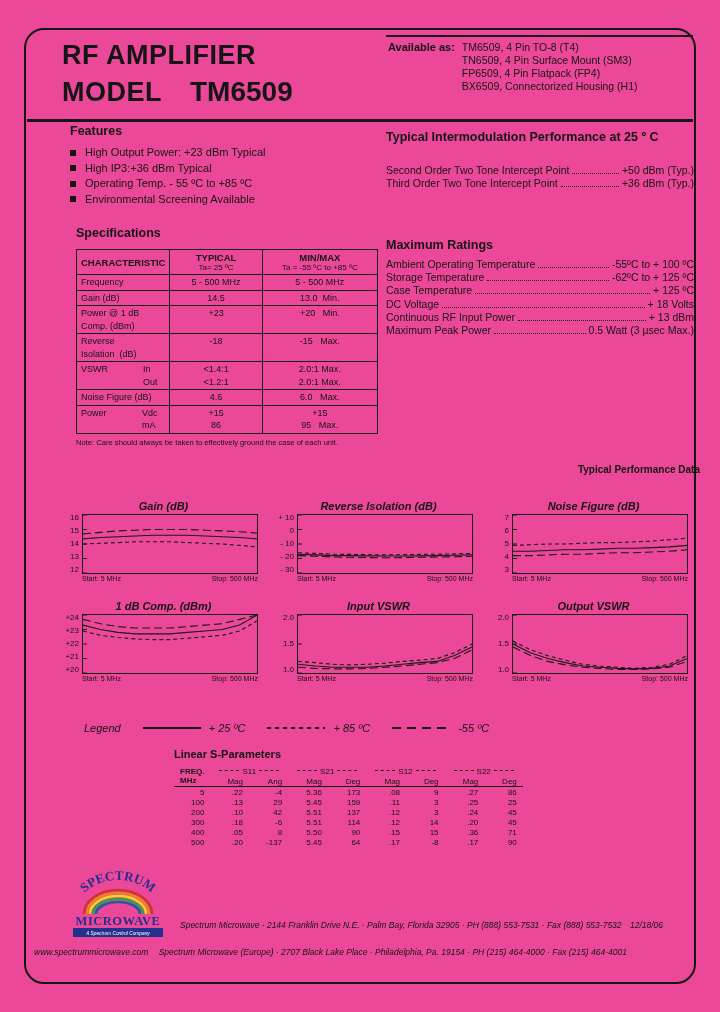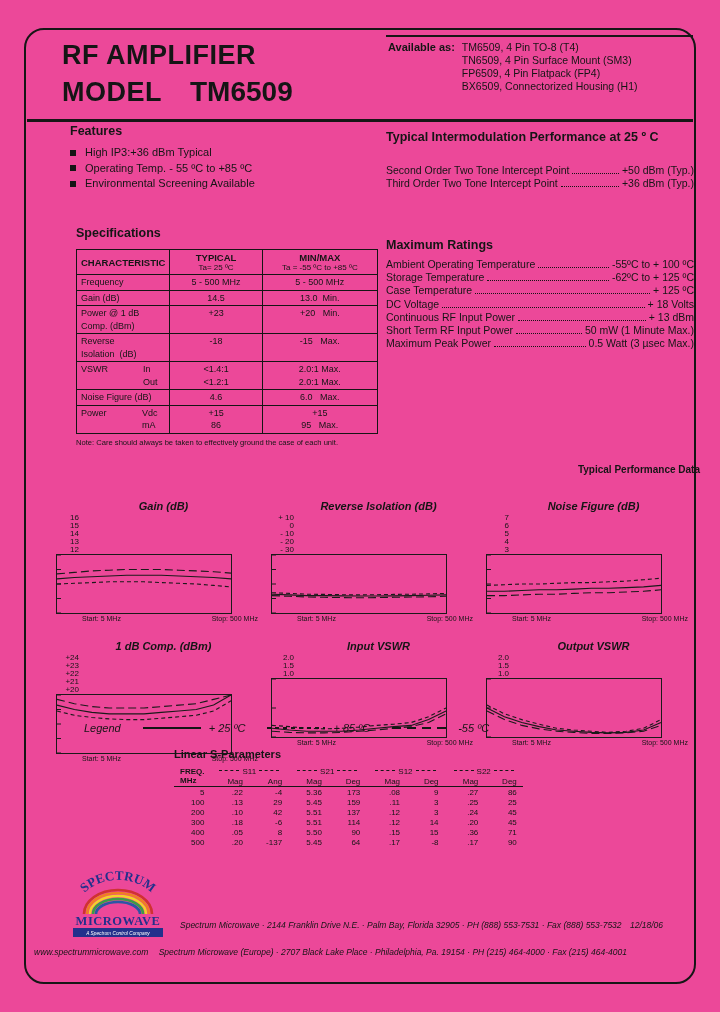--- a/index.html
+++ b/index.html
@@ -51,21 +51,21 @@
 
   .maxratings { position:absolute; left:386px; top:238px; width:308px; }
   .maxratings .section-h { margin-bottom:6px; }
 
   .perf-title { position:absolute; left:60px; top:464px; width:640px; text-align:right;
                 font-size:10px; font-weight:bold; }
 
   .charts { position:absolute; left:56px; top:500px; width:646px;
             display:grid; grid-template-columns:215px 215px 215px; row-gap:18px; }
   .chart-title { text-align:center; font-size:11px; font-weight:bold; font-style:italic; margin-bottom:2px; }
-  .chart-body { display:flex;flex-direction:column; }
+  .chart-body { display:flex; }
   .ylabels { width:26px; display:flex; flex-direction:column; justify-content:space-between;
              align-items:flex-end; font-size:8px; padding-right:3px; }
   .ylabels div { line-height:8px; white-space:nowrap; }
   .plot svg { display:block; }
   .chart-x { display:flex; justify-content:space-between; font-size:7px; margin-left:26px; margin-top:1px; width:176px; }
 
   .legend { position:absolute; left:84px; top:722px; display:flex; align-items:center; font-size:11px; font-style:italic; }
   .lg-title { margin-right:22px; }
   .ls { display:inline-block; width:58px; height:2px; margin-right:8px; }
   .ls.solid { background:#151515; height:1.5px; }
@@ -113,20 +113,24 @@
         <div>FP6509, 4 Pin Flatpack (FP4)</div>
         <div>BX6509, Connectorized Housing (H1)</div>
       </div>
   </div>
 
   <div class="features">
     <div class="section-h">Features</div>
     <div>
         <div class="feature-item">
        <span class="bullet"></span>
+       <span>High Output Power: +23 dBm Typical</span>
+        </div>
+        <div class="feature-item">
+       <span class="bullet"></span>
        <span>High IP3:+36 dBm Typical</span>
         </div>
         <div class="feature-item">
        <span class="bullet"></span>
        <span>Operating Temp. - 55 ºC to +85 ºC</span>
         </div>
         <div class="feature-item">
        <span class="bullet"></span>
        <span>Environmental Screening Available</span>
         </div>
@@ -218,25 +222,20 @@
         </div>
         <div class="leader-row">
        <span>DC Voltage</span>
        <span class="leader-dots"></span>
        <span>+ 18 Volts</span>
         </div>
         <div class="leader-row">
        <span>Continuous RF Input Power</span>
        <span class="leader-dots"></span>
        <span>+ 13 dBm</span>
-        </div>
-        <div class="leader-row">
-       <span>Short Term RF Input Power</span>
-       <span class="leader-dots"></span>
-       <span>50 mW (1 Minute Max.)</span>
         </div>
         <div class="leader-row">
        <span>Maximum Peak Power</span>
        <span class="leader-dots"></span>
        <span>0.5 Watt (3 µsec Max.)</span>
         </div>
       </div>
   </div>
 
   <div class="perf-title">Typical Performance Data</div>

